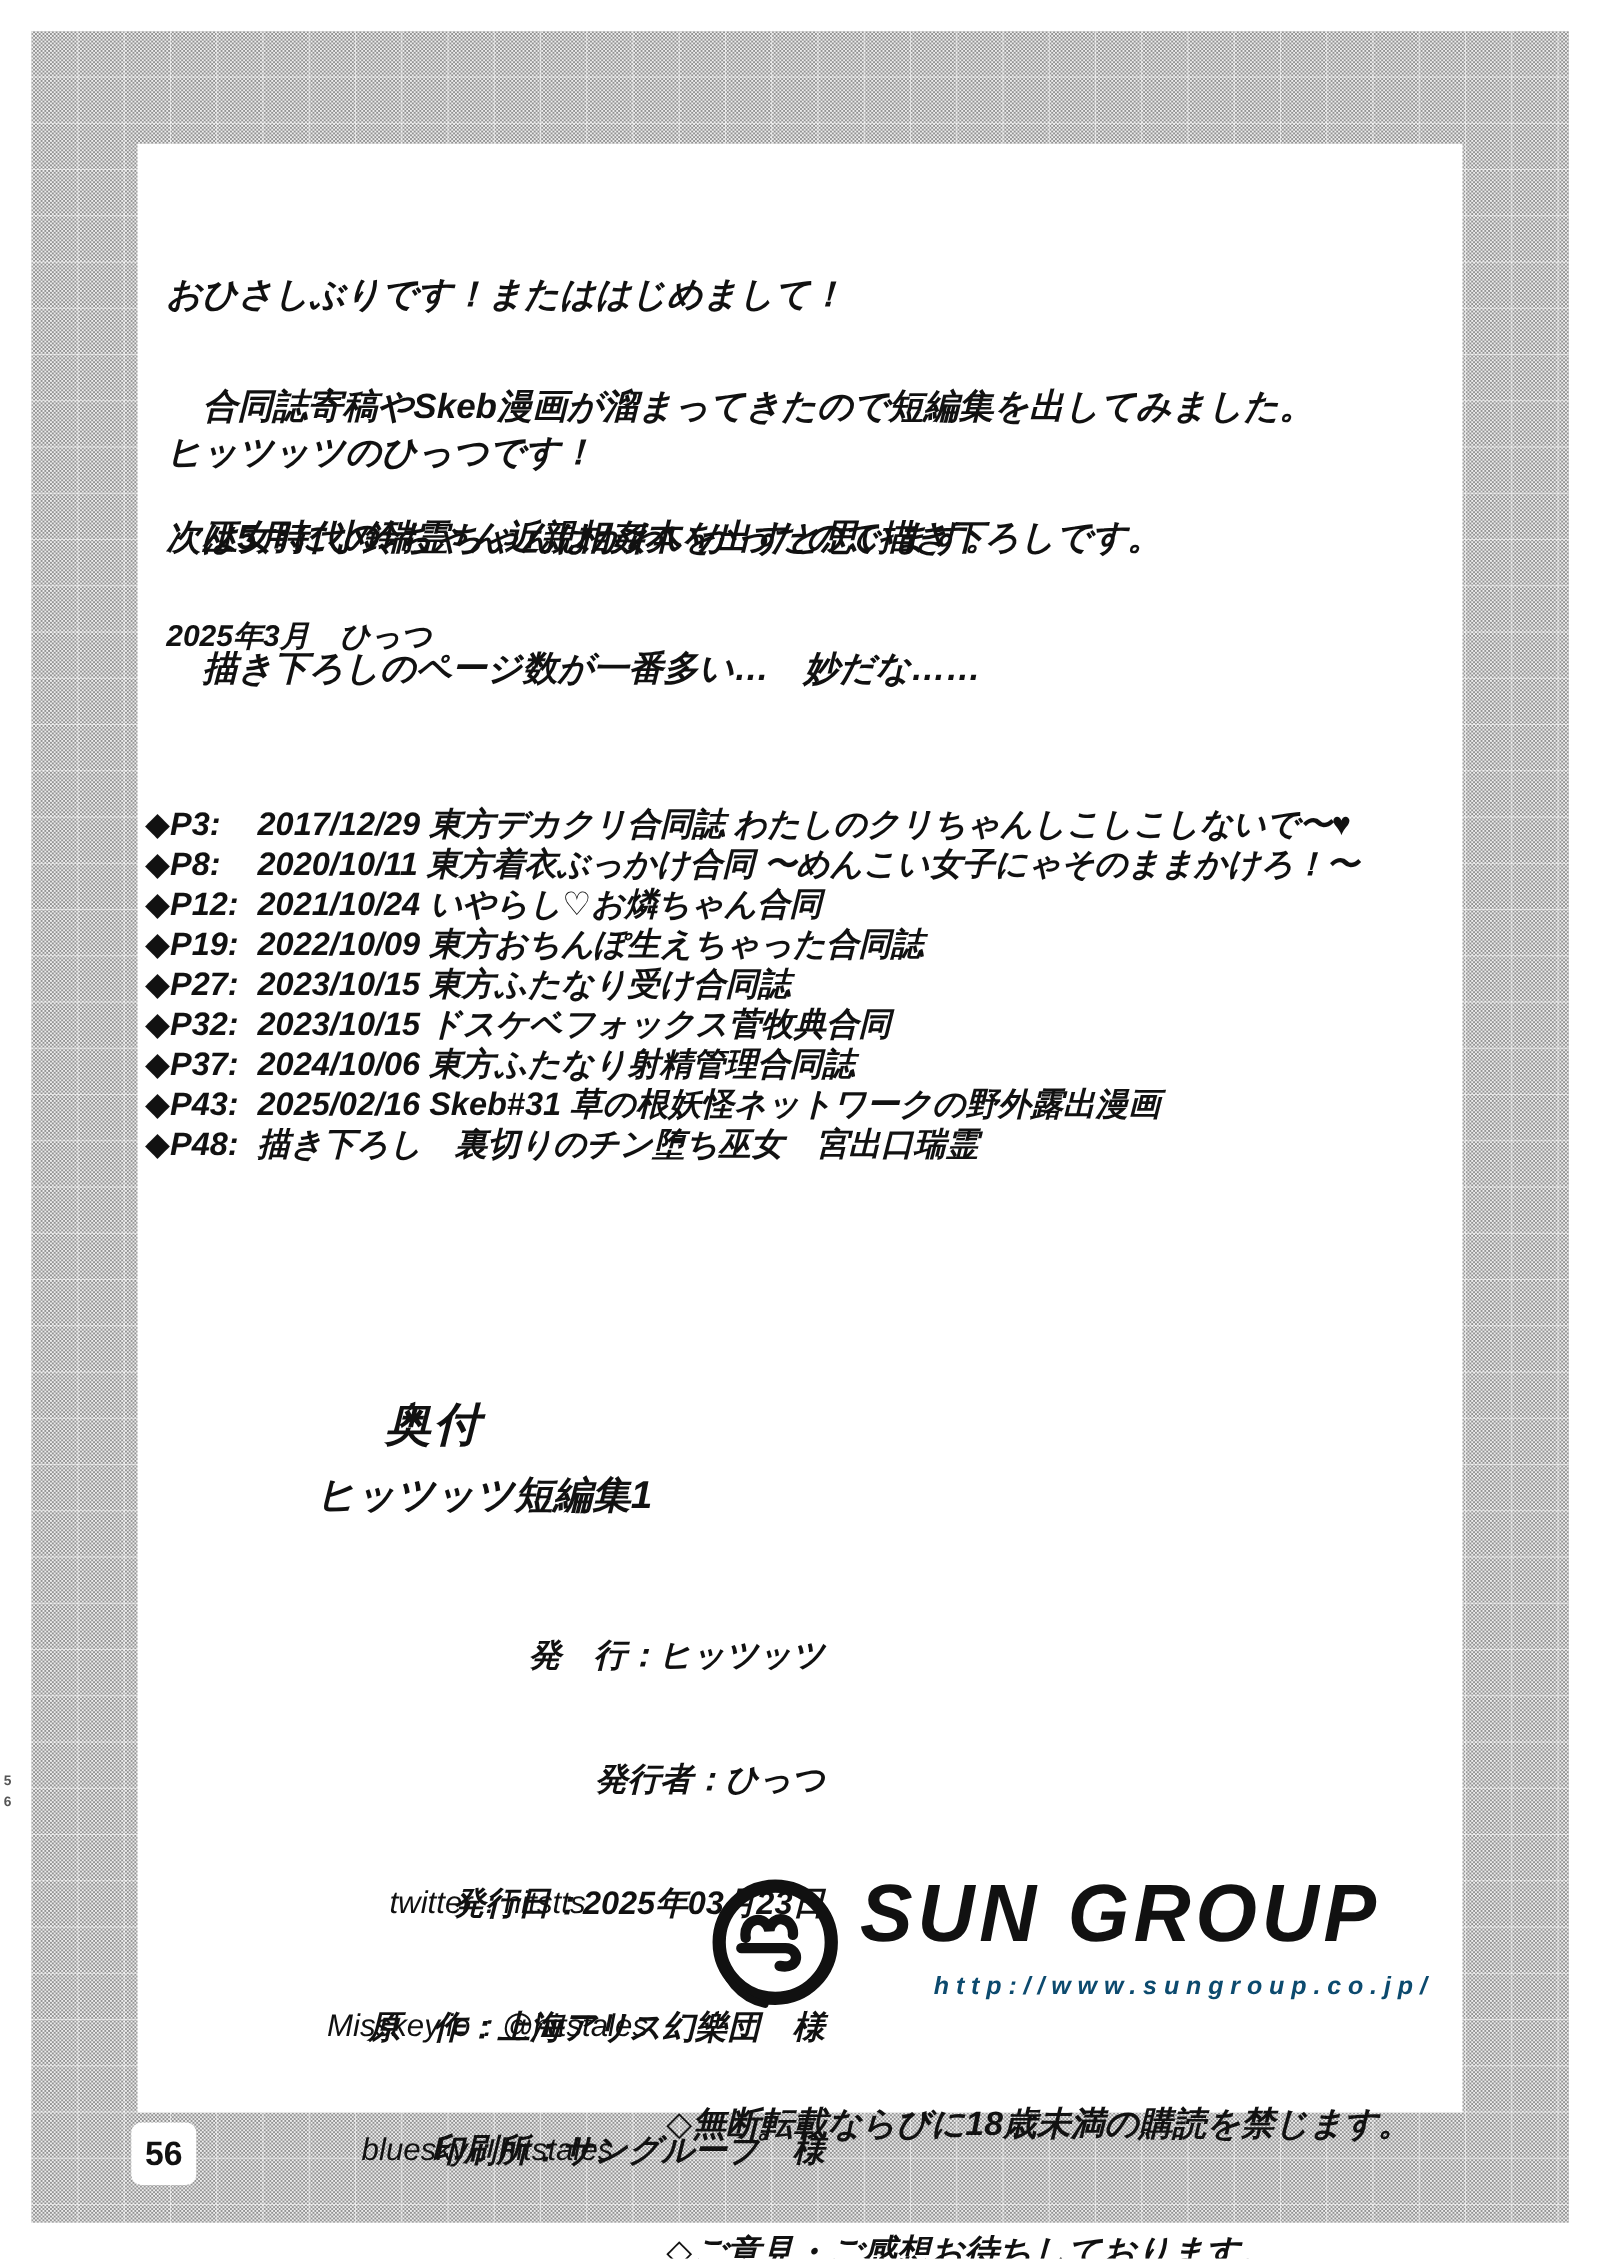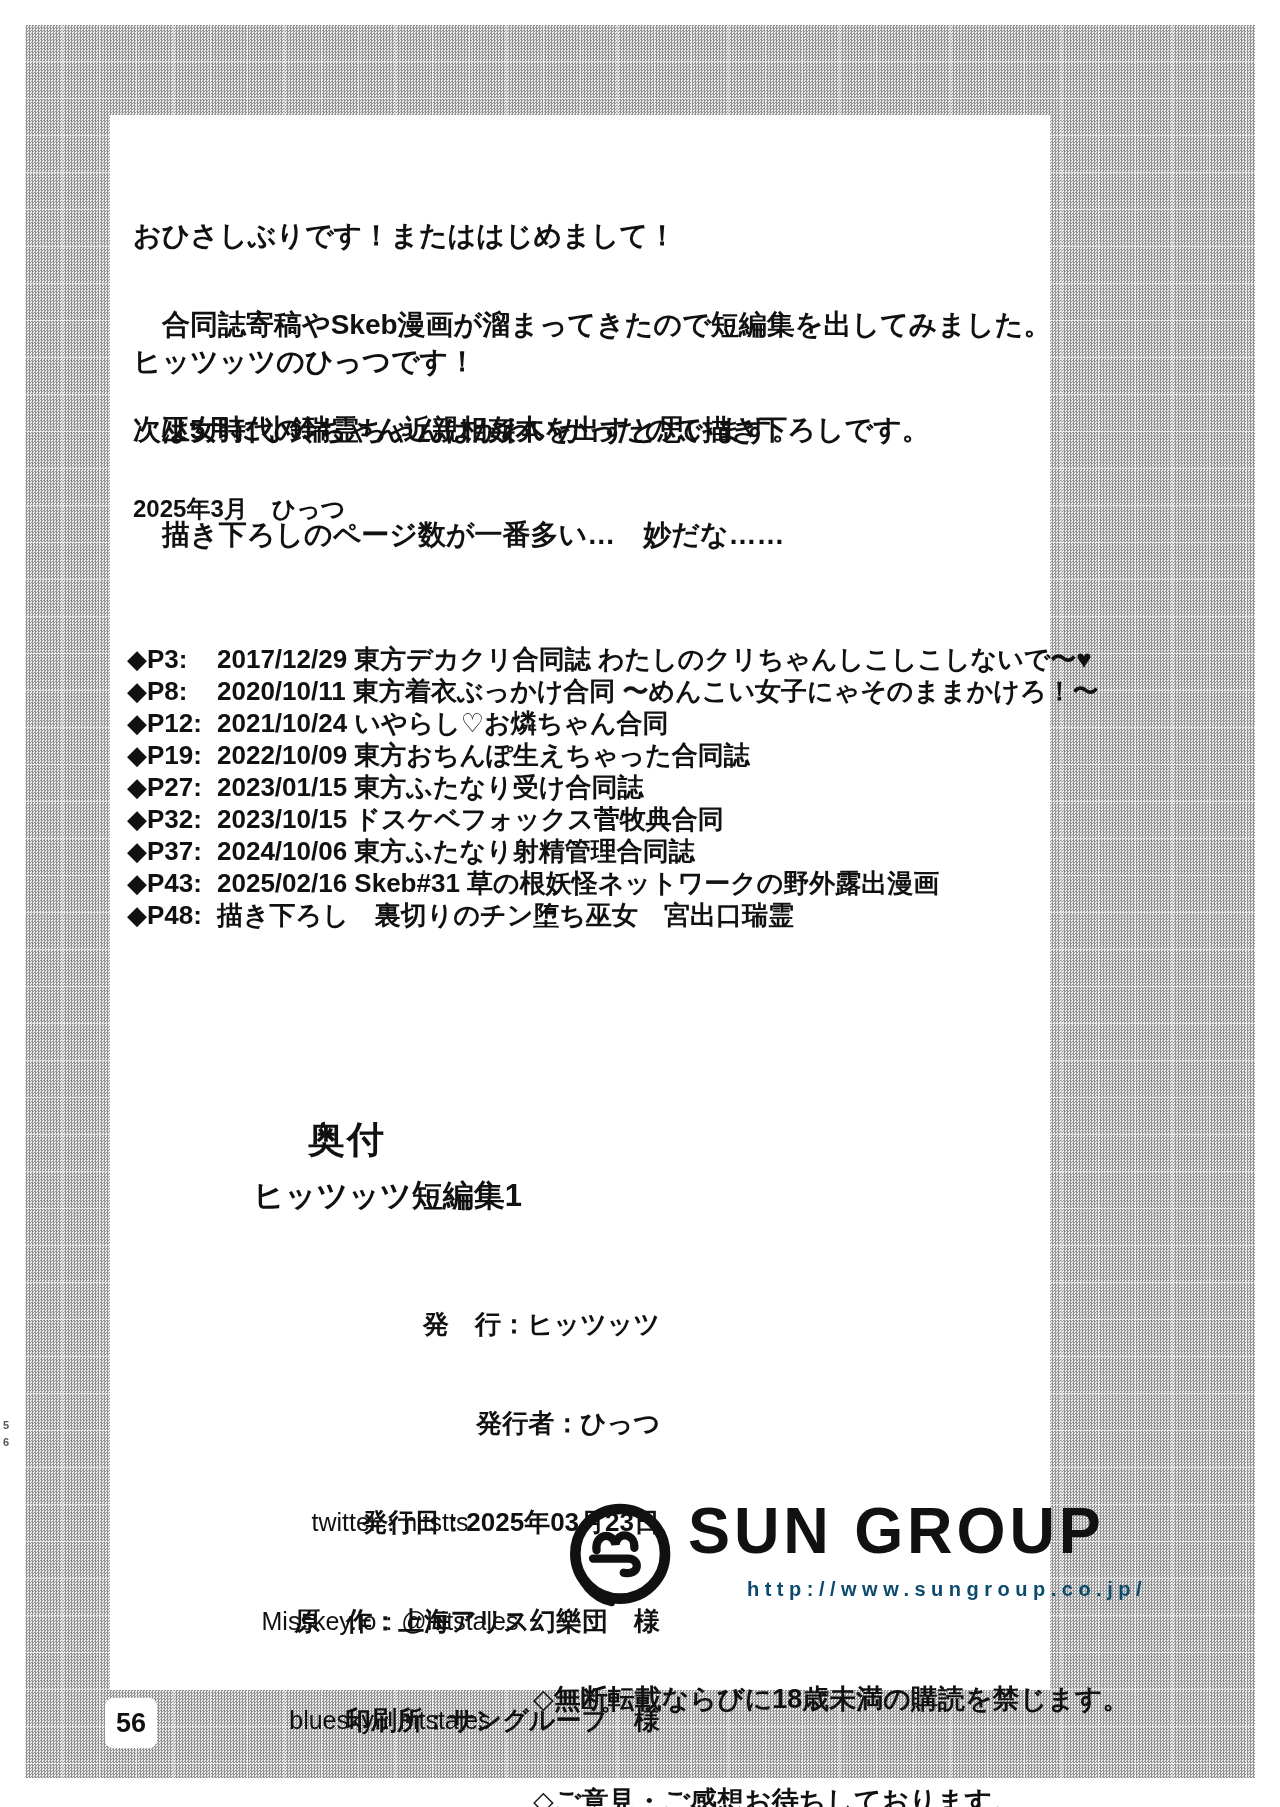--- a/index.html
+++ b/index.html
@@ -12,31 +12,32 @@
   .frame{
     position:absolute;left:25px;top:25px;width:1230px;height:1753px;
     background-color:#cdcdcd;
     background-image:
       repeating-linear-gradient(0deg, rgba(255,255,255,.55) 0 1px, transparent 1px 37px),
       repeating-linear-gradient(90deg, rgba(255,255,255,.55) 0 1px, transparent 1px 37px),
       conic-gradient(#929292 25%, #ececec 0 50%, #929292 0 75%, #ececec 0);
     background-size:37px 37px,37px 37px,3px 3px;
   }
   .content{
-    position:absolute;left:85px;top:90px;width:940px;height:1575px;
+    position:absolute;left:85px;top:90px;width:1060px;height:1575px;
     background:#ffffff;
+    font-style:italic;
   }
   .abs{position:absolute;}
   .jp{font-weight:600;white-space:pre;}
   .intro{left:23px;top:16px;font-size:28px;line-height:42px;}
   .para{left:23px;top:122px;font-size:28px;line-height:35px;margin-left:29px;}
   .next-line{left:23px;top:296px;font-size:28px;}
   .signature{left:23px;top:378px;font-size:24px;}
   .toc{left:6px;top:528px;font-size:26px;font-weight:700;}
-  .toc-row{display:flex;height:32px;line-height:32px;margin-left:11px;}
+  .toc-row{display:flex;height:32px;line-height:32px;}
   .toc-label{display:inline-block;width:90px;white-space:pre;}
   .toc-text{white-space:pre;}
   .okuzuke-heading{left:198px;top:1000px;font-size:37px;font-weight:700;letter-spacing:2px;}
   .book-title{left:143px;top:1060px;font-size:31px;font-weight:700;}
   .pubinfo{left:0;top:1127px;width:550px;text-align:right;font-size:26px;line-height:33px;font-weight:600;white-space:pre;}
   .contacts{left:0;top:1325px;width:560px;text-align:center;font-size:25px;line-height:33px;font-weight:500;white-space:pre;}
   .sun-logo{left:450px;top:1381px;width:118px;height:118px;}
   .sun-name{left:578px;top:1378px;font-size:65px;font-weight:700;letter-spacing:4px;white-space:pre;transform:scaleX(.97);transform-origin:left;}
   .sun-url{left:575px;top:1463px;width:462px;text-align:right;font-size:20px;font-weight:600;letter-spacing:5.5px;color:#0c4a6e;white-space:pre;}
   .notices{left:423px;top:1499px;font-size:27px;font-weight:700;line-height:34px;white-space:pre;}
@@ -88,21 +89,21 @@
         <div class="toc-row">
           <span class="toc-label">◆P12:</span>
             <span class="toc-text">2021/10/24 いやらし♡お燐ちゃん合同</span>
         </div>
         <div class="toc-row">
           <span class="toc-label">◆P19:</span>
             <span class="toc-text">2022/10/09 東方おちんぽ生えちゃった合同誌</span>
         </div>
         <div class="toc-row">
           <span class="toc-label">◆P27:</span>
-            <span class="toc-text">2023/01/15 東方ふたなり受け合同誌</span>
+            <span class="toc-text">2023/10/15 東方ふたなり受け合同誌</span>
         </div>
         <div class="toc-row">
           <span class="toc-label">◆P32:</span>
             <span class="toc-text">2023/10/15 ドスケベフォックス菅牧典合同</span>
         </div>
         <div class="toc-row">
           <span class="toc-label">◆P37:</span>
             <span class="toc-text">2024/10/06 東方ふたなり射精管理合同誌</span>
         </div>
         <div class="toc-row">

